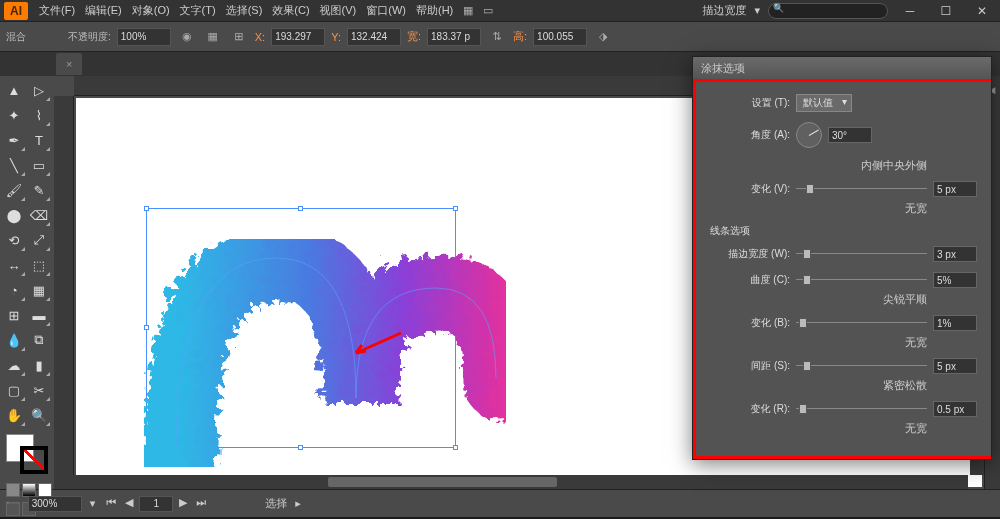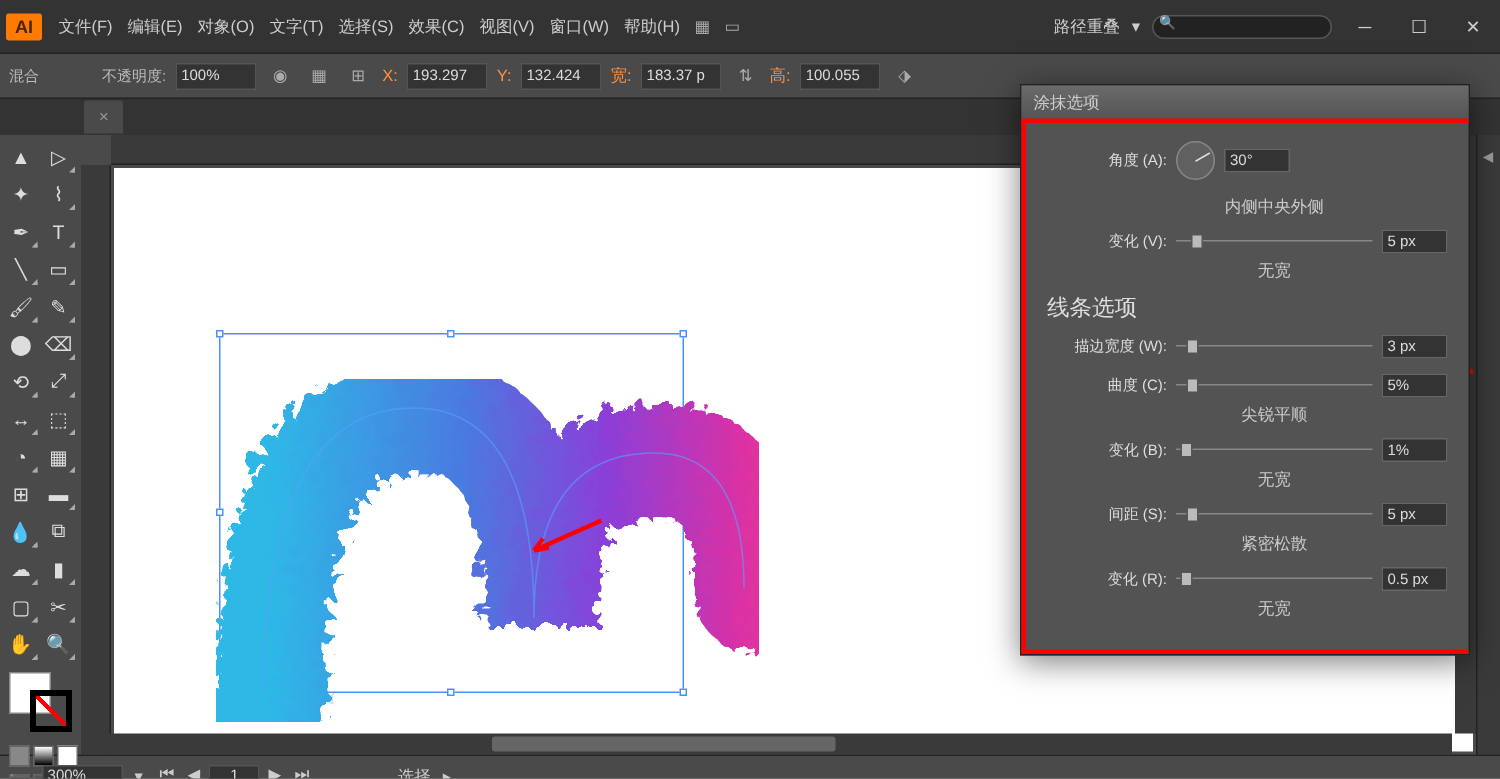--- a/index.html
+++ b/index.html
@@ -1,17 +1,17 @@
 <!DOCTYPE html>
 <html><head>
 <meta charset="utf-8">
 <style>
 *{margin:0;padding:0;box-sizing:border-box;font-family:"Microsoft YaHei",SimSun,sans-serif;font-size:11px;color:#ccc;user-select:none}
 body{background:#1a1a1a;width:1000px;height:519px;overflow:hidden;position:relative}
-.menubar{height:36px;background:#333;display:flex;align-items:center;padding:0 4px;border-bottom:1px solid #222}
+.menubar{height:22px;background:#333;display:flex;align-items:center;padding:0 4px;border-bottom:1px solid #222}
 .ai-logo{width:24px;height:18px;background:#ff7b00;color:#4a2500;font-weight:bold;font-size:12px;text-align:center;line-height:18px;border-radius:2px;margin-right:6px}
 .menu-item{padding:0 5px;cursor:pointer;font-size:11px}
 .menubar-right{margin-left:auto;display:flex;align-items:center;gap:8px}
 .search-box{width:120px;height:16px;background:#222;border:1px solid #555;border-radius:8px;position:relative}
 .search-box:before{content:"🔍";position:absolute;left:4px;top:-1px;font-size:9px;color:#888}
 .win-btn{width:28px;height:18px;display:flex;align-items:center;justify-content:center;cursor:pointer;font-size:12px}
 .controlbar{height:30px;background:#4a4a4a;display:flex;align-items:center;padding:0 6px;gap:6px;border-bottom:1px solid #222}
 .cb-label{font-size:10px;color:#bbb}
 .cb-input{width:54px;height:18px;background:#333;border:1px solid #555;color:#ddd;font-size:10px;padding:0 3px}
 .cb-dim{color:#ff9040}
@@ -36,36 +36,36 @@
 .bbox .h{position:absolute;width:5px;height:5px;background:#fff;border:1px solid #4a90ff}
 .h1{top:-3px;left:-3px}.h2{top:-3px;left:50%;margin-left:-3px}.h3{top:-3px;right:-3px}
 .h4{top:50%;left:-3px;margin-top:-3px}.h5{top:50%;right:-3px;margin-top:-3px}
 .h6{bottom:-3px;left:-3px}.h7{bottom:-3px;left:50%;margin-left:-3px}.h8{bottom:-3px;right:-3px}
 .watermark{position:absolute;top:180px;left:110px;font-size:50px;font-weight:bold;color:rgba(200,200,200,0.6);font-style:italic;font-family:Georgia,serif;z-index:5}
 .watermark small{display:block;font-size:14px;color:rgba(180,180,180,0.6);margin-top:-6px}
 .arrow-red{position:absolute;z-index:8}
 .arrow1{top:130px;right:-5px;width:60px;height:30px}
 .arrow2{top:230px;left:270px;width:60px;height:30px}
 svg.brush{position:absolute;top:100px;left:60px;width:370px;height:280px;z-index:3}
-.dialog{position:absolute;top:56px;right:20px;width:300px;background:#535353;border:1px solid #222;z-index:20;box-shadow:0 4px 20px rgba(0,0,0,0.5)}
+.dialog{position:absolute;top:56px;right:8px;width:300px;background:#535353;border:1px solid #222;z-index:20;box-shadow:0 4px 20px rgba(0,0,0,0.5)}
 .dlg-title{height:22px;background:linear-gradient(#6a6a6a,#555);display:flex;align-items:center;padding:0 8px;font-size:11px}
 .dlg-body{padding:12px 14px;border:3px solid red;border-right:none;position:relative}
 .dlg-row{display:flex;align-items:center;margin-bottom:10px;gap:6px}
 .dlg-label{width:80px;text-align:right;font-size:10px;color:#ddd}
 .dlg-select{background:#6a6a6a;border:1px solid #888;padding:1px 18px 1px 6px;font-size:10px;position:relative;color:#ddd}
 .dlg-select:after{content:"▾";position:absolute;right:4px}
 .angle-widget{width:26px;height:26px;border:1px solid #888;border-radius:50%;position:relative;background:#606060}
 .angle-widget:after{content:"";position:absolute;top:50%;left:50%;width:11px;height:1px;background:#ddd;transform-origin:left;transform:rotate(-30deg)}
 .dlg-input{width:44px;height:16px;background:#333;border:1px solid #666;color:#ddd;font-size:10px;padding:0 3px;text-align:left}
 .slider-row{display:flex;align-items:center;margin-bottom:4px;gap:6px}
 .slider{flex:1;height:14px;position:relative}
 .slider-track{position:absolute;top:6px;left:0;right:0;height:1px;background:#888}
 .slider-thumb{position:absolute;top:2px;width:8px;height:10px;background:#bbb;border:1px solid #555;border-radius:1px}
-.slider-labels{display:flex;justify-content:center;font-size:9px;color:#999;margin-bottom:8px;padding-left:86px;padding-right:50px}
-.section-label{font-size:15px;color:#ddd;margin:6px 0 8px 0}
+.slider-labels{display:flex;justify-content:flex-end;font-size:9px;color:#999;margin-bottom:8px;padding-left:86px;padding-right:50px}
+.section-label{font-size:10px;color:#ddd;margin:6px 0 8px 0}
 .dlg-footer{padding:8px 12px;display:flex;align-items:center;gap:8px;border-top:1px solid #444}
 .dlg-btn{padding:3px 18px;background:#6a6a6a;border:1px solid #888;font-size:10px;cursor:pointer;color:#ddd}
 .checkbox{width:12px;height:12px;border:1px solid #888;background:#444}
 .rightstrip{width:16px;background:#3a3a3a;border-left:1px solid #222;display:flex;flex-direction:column;gap:2px;padding-top:4px}
 .rs-icon{width:14px;height:20px;display:flex;align-items:center;justify-content:center;font-size:9px;color:#999}
 .statusbar{height:28px;background:#4a4a4a;display:flex;align-items:center;padding:0 6px;gap:8px;border-top:1px solid #222}
 .sb-input{width:54px;height:16px;background:#333;border:1px solid #555;color:#ddd;font-size:10px;padding:0 3px}
 .sb-nav{display:flex;gap:2px}
 .sb-nav span{width:16px;text-align:center;cursor:pointer}
 .scrollbar-h{position:absolute;bottom:0;left:0;right:16px;height:14px;background:#3a3a3a}
@@ -83,21 +83,21 @@
   <div class="menu-item">对象(O)</div>
   <div class="menu-item">文字(T)</div>
   <div class="menu-item">选择(S)</div>
   <div class="menu-item">效果(C)</div>
   <div class="menu-item">视图(V)</div>
   <div class="menu-item">窗口(W)</div>
   <div class="menu-item">帮助(H)</div>
   <div class="cb-icon">▦</div>
   <div class="cb-icon">▭</div>
   <div class="menubar-right">
-    <span>路径重叠</span>
+    <span>描边宽度</span>
     <span>▾</span>
     <div class="search-box"></div>
     <div class="win-btn">─</div>
     <div class="win-btn">☐</div>
     <div class="win-btn">✕</div>
   </div>
 </div>
 
 <div class="controlbar">
   <span class="cb-label">混合</span>
@@ -216,20 +216,24 @@
 
   <div class="rightstrip">
     <div class="rs-icon">◀</div>
   </div>
 </div>
 
 <div class="dialog">
   <div class="dlg-title">涂抹选项</div>
   <div class="dlg-body">
     <div class="dlg-row">
+      <span class="dlg-label">设置 (T):</span>
+      <span class="dlg-select">默认值</span>
+    </div>
+    <div class="dlg-row">
       <span class="dlg-label">角度 (A):</span>
       <div class="angle-widget"></div>
       <input class="dlg-input" value="30°" style="">
     </div>
 
     <div class="slider-labels">
         <span>内侧</span>
         <span>中央</span>
         <span>外侧</span>
       </div>

